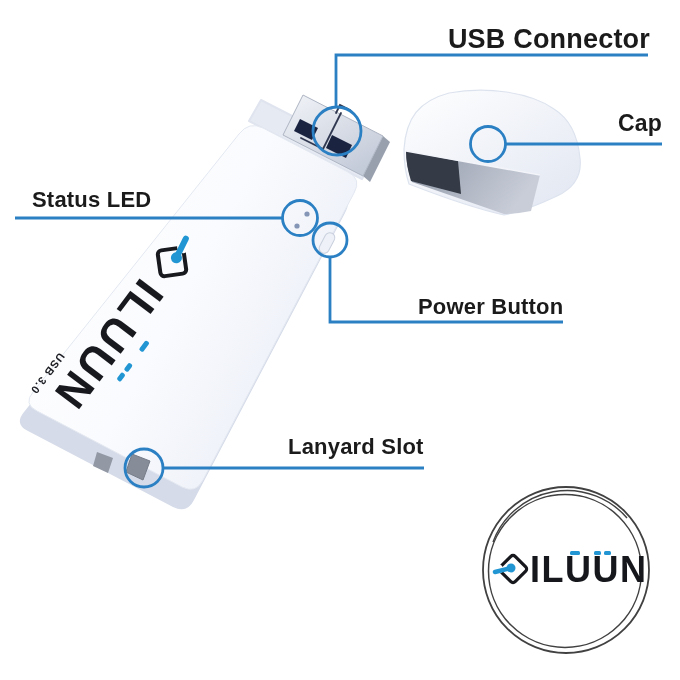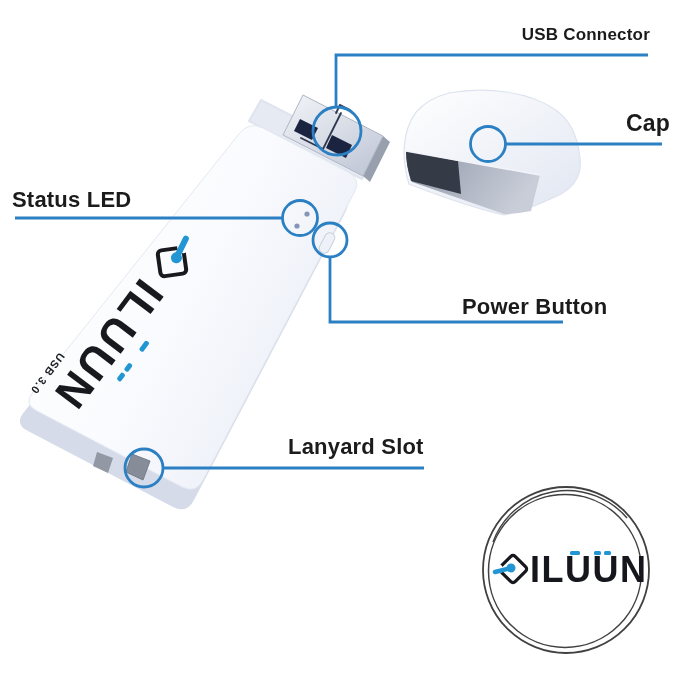--- a/index.html
+++ b/index.html
@@ -138,22 +138,22 @@
         <text x="530" y="582" font-size="36" font-weight="bold" letter-spacing="1.5" fill="#15171c">ILUUN</text>
         <g fill="#2196d3">
           <rect x="570" y="551" width="10" height="4" rx="1.5"></rect>
           <rect x="594" y="551" width="7" height="4" rx="1.5"></rect>
           <rect x="604" y="551" width="7" height="4" rx="1.5"></rect>
         </g>
       </g>
     </g>
   </svg>
 
-  <div class="callout-label" style="right:30px; top:26px; font-size:17px;">USB Connector</div>
+  <div class="callout-label" style="right:30px; top:26px; font-size:27px;">USB Connector</div>
 
-  <div class="callout-label" style="right:10px; top:112px; font-size:23px;">Cap</div>
+  <div class="callout-label" style="right:18px; top:112px; font-size:23px;">Cap</div>
 
-  <div class="callout-label" style="left:12px; top:189px;">Status LED</div>
+  <div class="callout-label" style="left:32px; top:189px;">Status LED</div>
 
-  <div class="callout-label" style="left:418px; top:296px;margin-left:44px;">Power Button</div>
+  <div class="callout-label" style="left:418px; top:296px;">Power Button</div>
 
   <div class="callout-label" style="left:288px; top:436px;text-align:center;">Lanyard Slot</div>
 </div>
 
 </body></html>

